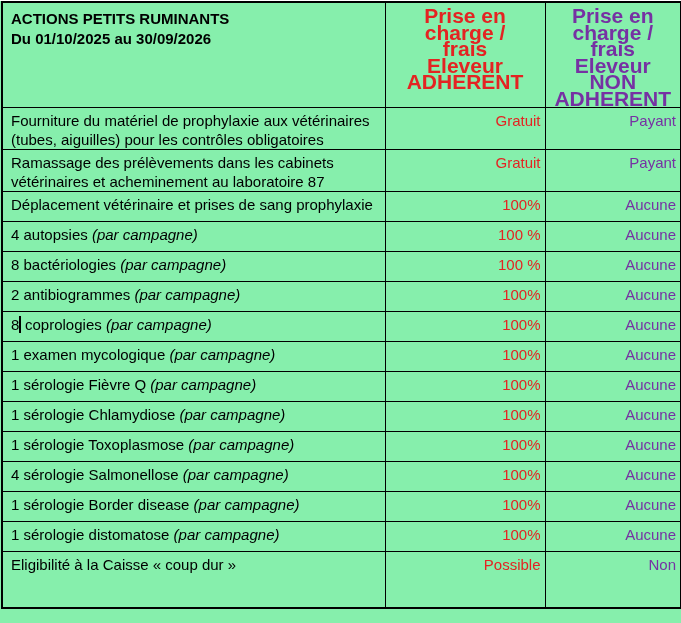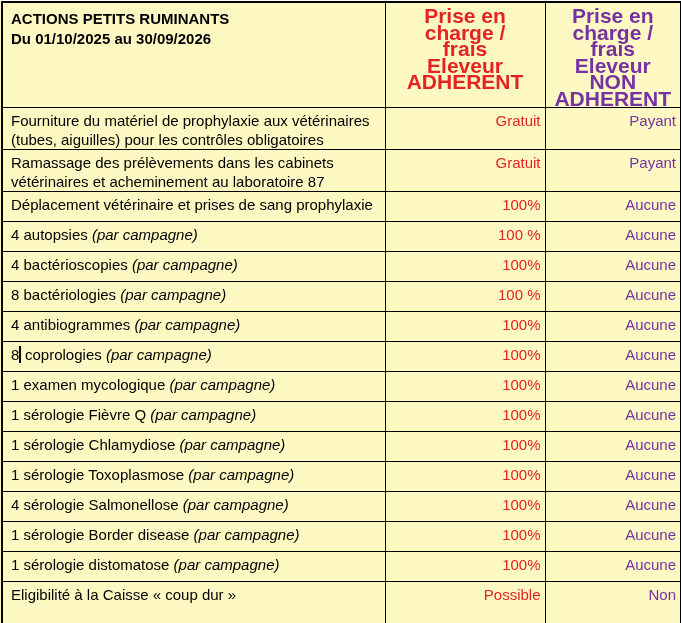--- a/index.html
+++ b/index.html
@@ -3,21 +3,21 @@
 <meta charset="utf-8">
 <style>
   html, body {
     margin: 0;
     padding: 0;
     background: #ffffff;
   }
   .page {
     width: 681px;
     height: 623px;
-    background: #fef9c3;
+    background: #86efac;
     box-sizing: border-box;
   }
   table.pricing {
     border-collapse: collapse;
     table-layout: fixed;
     width: 679px;
     margin: 1px;
     border: 2px solid #000;
     font-family: "Liberation Sans", sans-serif;
     color: #000;
@@ -125,35 +125,28 @@
   </tr>
         <tr>
     <td class="action-cell">
       <span></span><span>4 autopsies </span><i>(par campagne)</i>
     </td>
     <td class="val-cell val-adherent">100 %</td>
     <td class="val-cell val-nonadherent">Aucune</td>
   </tr>
         <tr>
     <td class="action-cell">
-      <span></span><span>4 bactérioscopies </span><i>(par campagne)</i>
-    </td>
-    <td class="val-cell val-adherent">100%</td>
-    <td class="val-cell val-nonadherent">Aucune</td>
-  </tr>
-        <tr>
-    <td class="action-cell">
       <span></span><span>8 bactériologies </span><i>(par campagne)</i>
     </td>
     <td class="val-cell val-adherent">100 %</td>
     <td class="val-cell val-nonadherent">Aucune</td>
   </tr>
         <tr>
     <td class="action-cell">
-      <span></span><span>4 antibiogrammes </span><i>(par campagne)</i>
+      <span></span><span>2 antibiogrammes </span><i>(par campagne)</i>
     </td>
     <td class="val-cell val-adherent">100%</td>
     <td class="val-cell val-nonadherent">Aucune</td>
   </tr>
         <tr>
     <td class="action-cell">
       <span>8</span><span class="caret"></span><span> coprologies </span><i>(par campagne)</i>
     </td>
     <td class="val-cell val-adherent">100%</td>
     <td class="val-cell val-nonadherent">Aucune</td>

